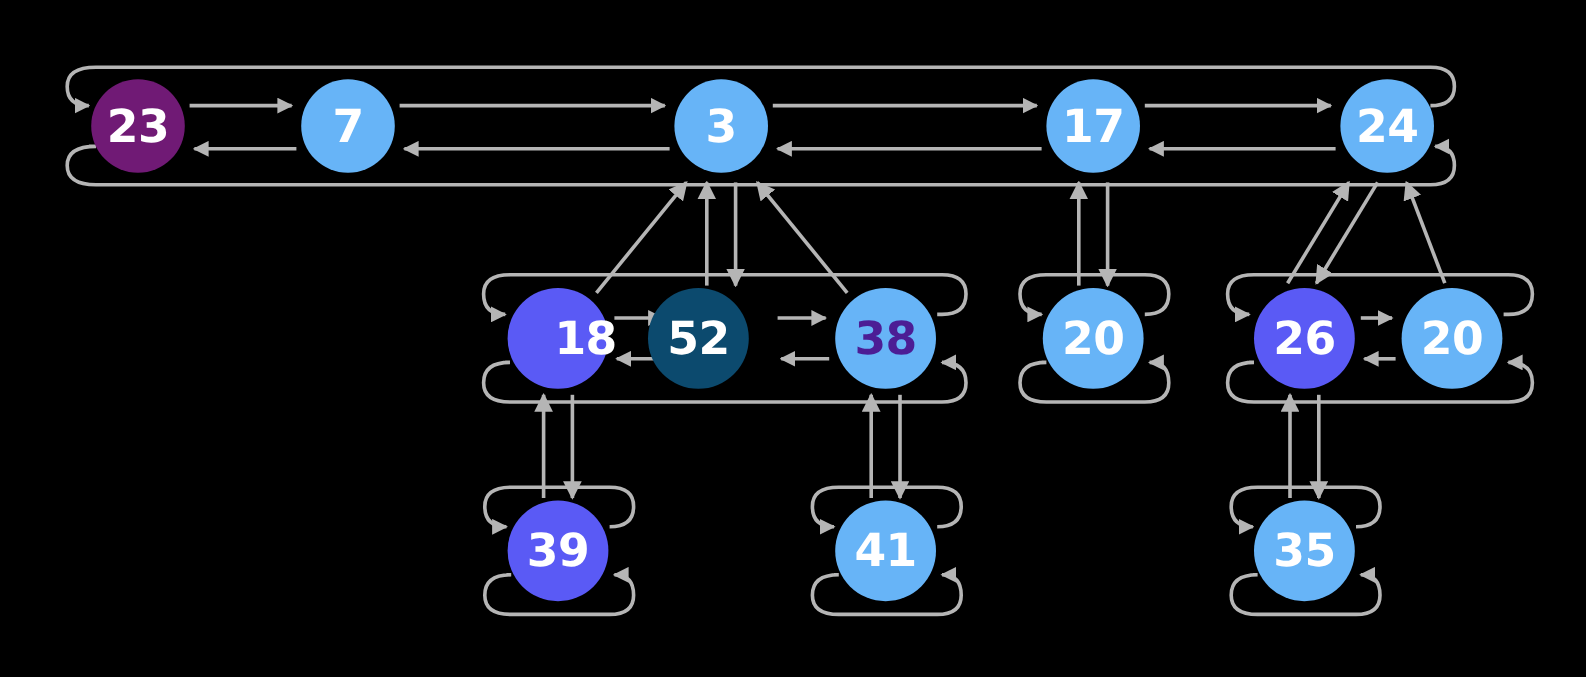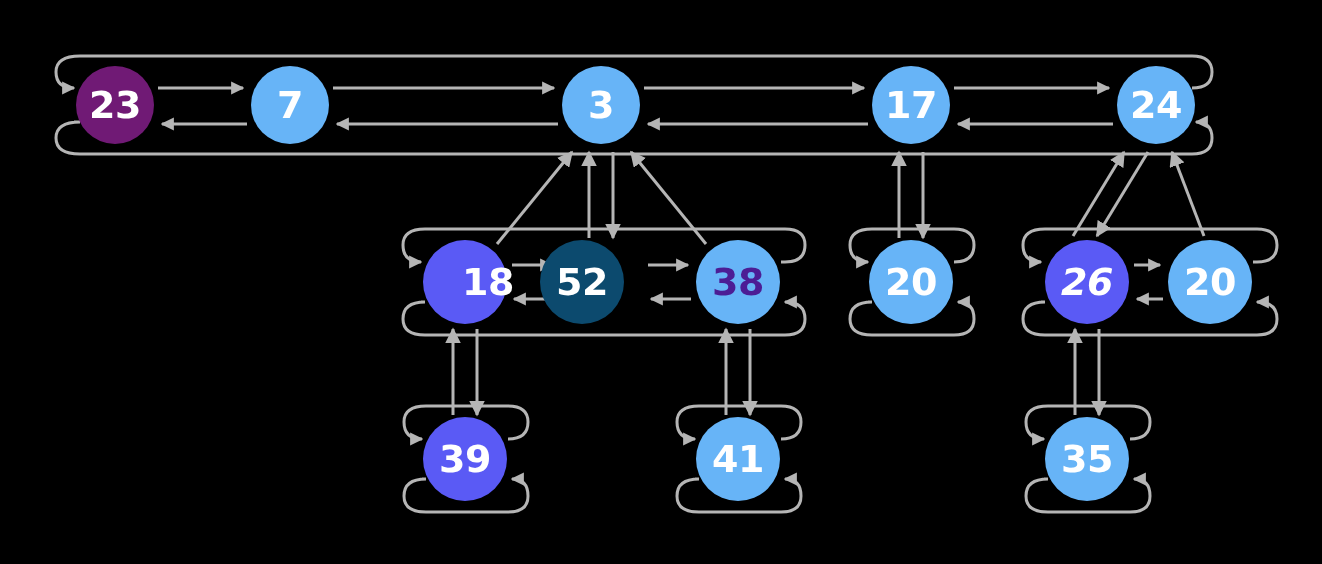--- a/index.html
+++ b/index.html
@@ -141,21 +141,21 @@
       </div>
       <div class="node" style="left: 582px; top: 282px; width: 84px; height: 84px; background: #0c4a6e;">
         <span class="node-label" style="font-size: 38px; color: rgb(255, 255, 255);">52</span>
       </div>
       <div class="node" style="left: 738px; top: 282px; width: 84px; height: 84px; background: rgb(103, 180, 247);">
         <span class="node-label" style="font-size: 38px; color: #4c1d95;">38</span>
       </div>
       <div class="node" style="left: 911px; top: 282px; width: 84px; height: 84px; background: rgb(103, 180, 247);">
         <span class="node-label" style="font-size: 38px; color: rgb(255, 255, 255);">20</span>
       </div>
-      <div class="node" style="left: 1087px; top: 282px; width: 84px; height: 84px; background: rgb(90, 90, 245); font-style: italic;">
+      <div class="node" style="left: 1087px; top: 282px; width: 84px; height: 84px; background: rgb(90, 90, 245);">
         <span class="node-label" style="font-size: 38px; color: rgb(255, 255, 255);">26</span>
       </div>
       <div class="node" style="left: 1210px; top: 282px; width: 84px; height: 84px; background: rgb(103, 180, 247);">
         <span class="node-label" style="font-size: 38px; color: rgb(255, 255, 255);">20</span>
       </div>
       <div class="node" style="left: 465px; top: 459px; width: 84px; height: 84px; background: rgb(90, 90, 245);">
         <span class="node-label" style="font-size: 38px; color: rgb(255, 255, 255);">39</span>
       </div>
       <div class="node" style="left: 738px; top: 459px; width: 84px; height: 84px; background: rgb(103, 180, 247);">
         <span class="node-label" style="font-size: 38px; color: rgb(255, 255, 255);">41</span>

